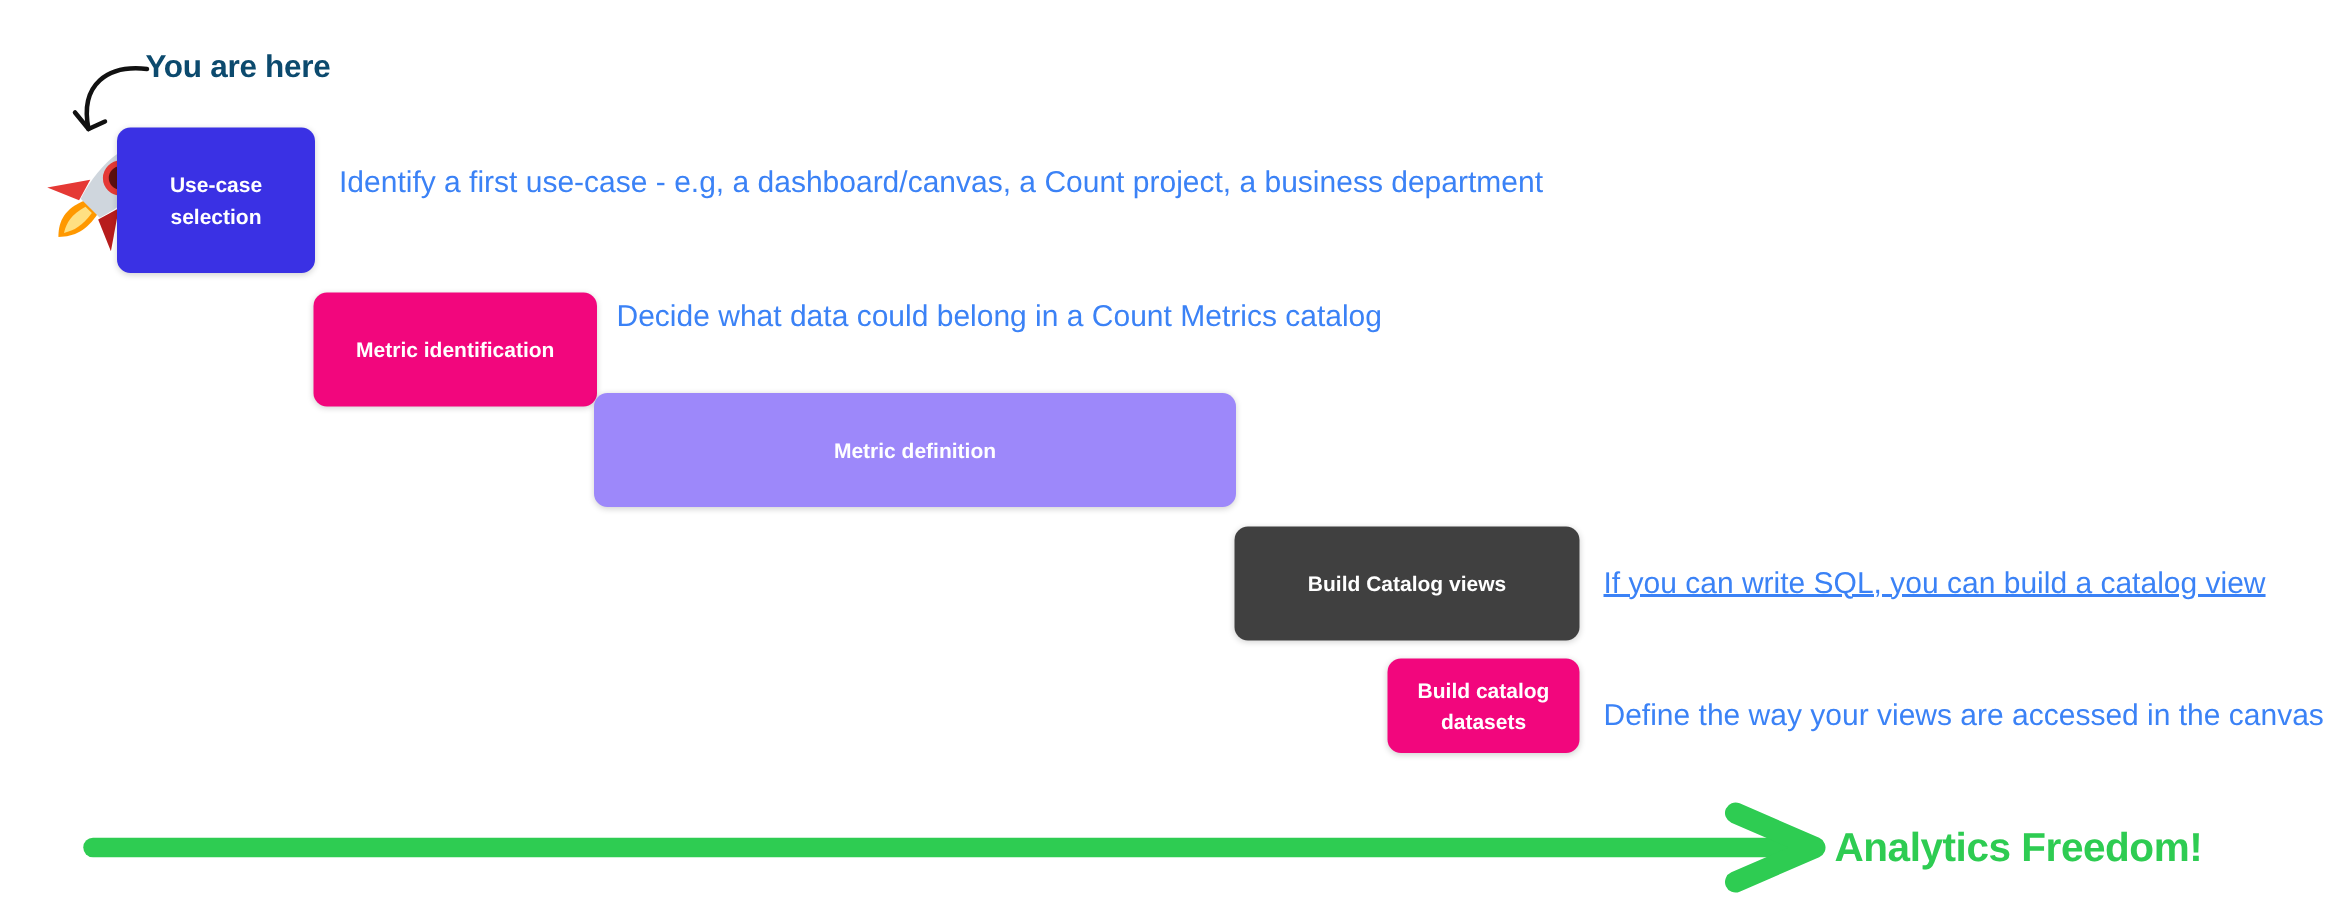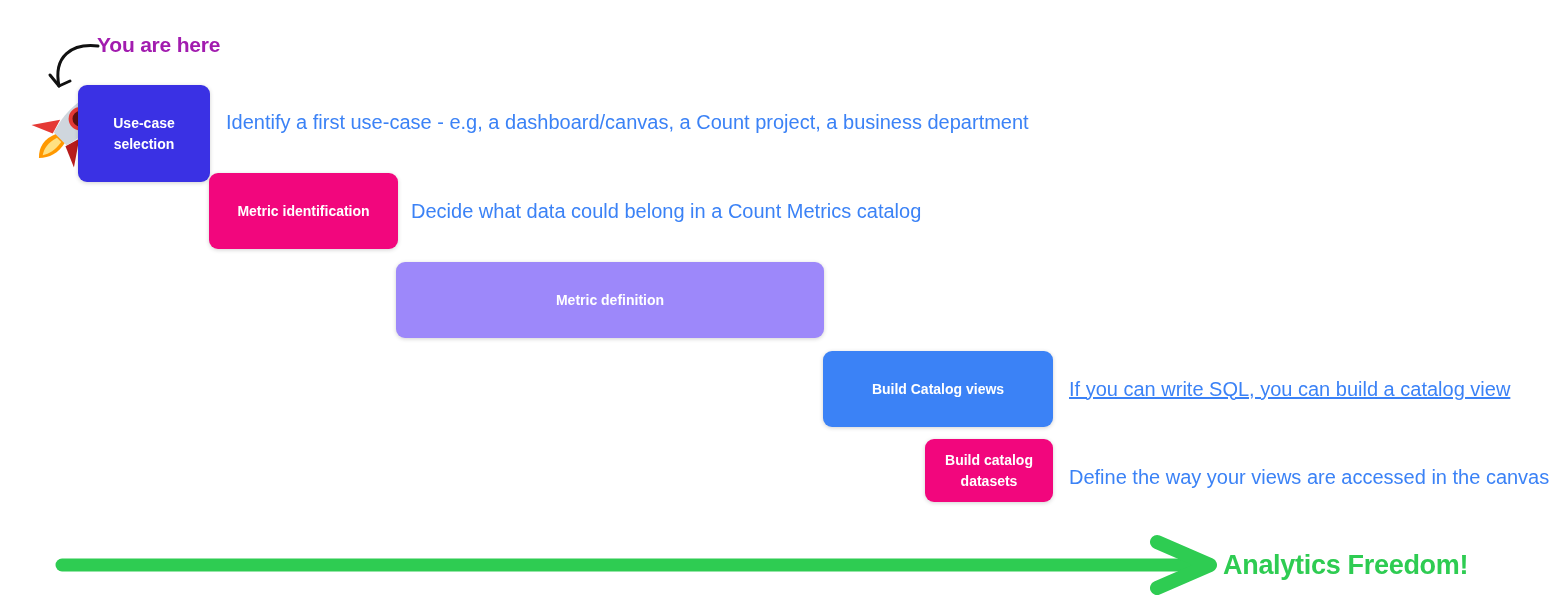--- a/index.html
+++ b/index.html
@@ -35,21 +35,21 @@
   .box3{left:396px; top:262px; width:428px; height:76px;text-align:right;}
   .box4{left:823px; top:351px; width:230px; height:76px;}
   .box5{left:925px; top:439px; width:128px; height:63px;}
   .desc1{left:226px; top:85px;  height:75px;}
   .desc2{left:411px; top:173px; height:76px;}
   .desc3{left:841px; top:262px; height:76px;}
   .desc4{left:1069px;top:351px; height:76px;text-decoration:underline;}
   .desc5{left:1069px;top:439px; height:76px;}
   .you-are-here{
     position:absolute;left:97px;top:33px;
-    font-size:21px;font-weight:800;color:#a21caf;
+    font-size:21px;font-weight:800;color:#0c4a6e;
     letter-spacing:-0.2px;
   }
   .curve-arrow{position:absolute;left:46px;top:40px;}
   .rocket{position:absolute;left:24px;top:82px;}
   .green-arrow{position:absolute;left:0;top:534px;}
   .freedom{
     position:absolute;left:1223px;top:535px;height:60px;
     display:flex;align-items:center;
     font-size:27px;font-weight:800;
     letter-spacing:-0.3px;
@@ -76,30 +76,30 @@
       <path d="M32 2 C36 6 39 11 40.5 17.5 L23.5 17.5 C25 11 28 6 32 2 Z" fill="#e53935"></path>
       <circle cx="32" cy="27" r="6.5" fill="#5d1010" stroke="#e53935" stroke-width="2.6"></circle>
     </g>
   </svg>
 
   <div class="box box1" style="background: rgb(58, 49, 228);">
     <span>Use-case selection</span>
   </div>
   <div class="desc desc1">Identify a first use-case - e.g, a dashboard/canvas, a Count project, a business department</div>
 
-  <div class="box box2" style="background: rgb(242, 6, 125);">
+  <div class="box box2" style="background: rgb(242, 6, 125); margin-top: 22px;">
     <span>Metric identification</span>
   </div>
   <div class="desc desc2">Decide what data could belong in a Count Metrics catalog</div>
 
   <div class="box box3" style="background: rgb(157, 136, 250);">
     <span>Metric definition</span>
   </div>
 
-  <div class="box box4" style="background: #3b82f6;">
+  <div class="box box4" style="background: #404040;">
     <span>Build Catalog views</span>
   </div>
   <div class="desc desc4">If you can write SQL, you can build a catalog view</div>
 
   <div class="box box5" style="background: rgb(242, 6, 125);">
     <span>Build catalog datasets</span>
   </div>
   <div class="desc desc5">Define the way your views are accessed in the canvas</div>
 
   <svg class="green-arrow" width="1552" height="62" viewBox="0 0 1552 62">

